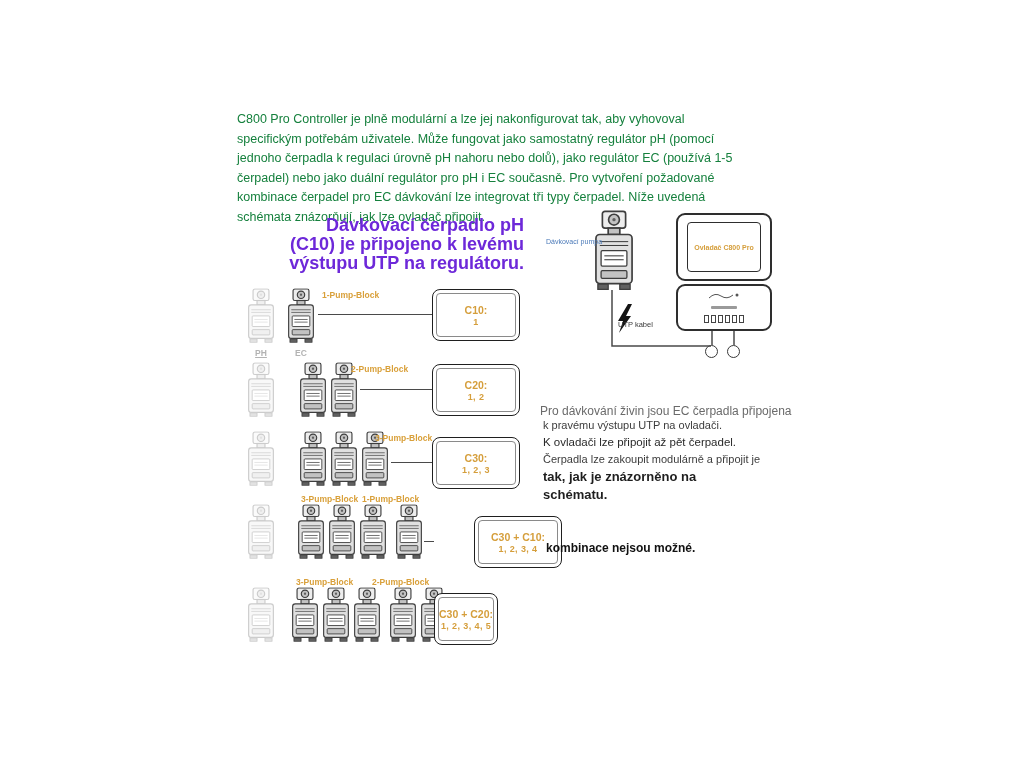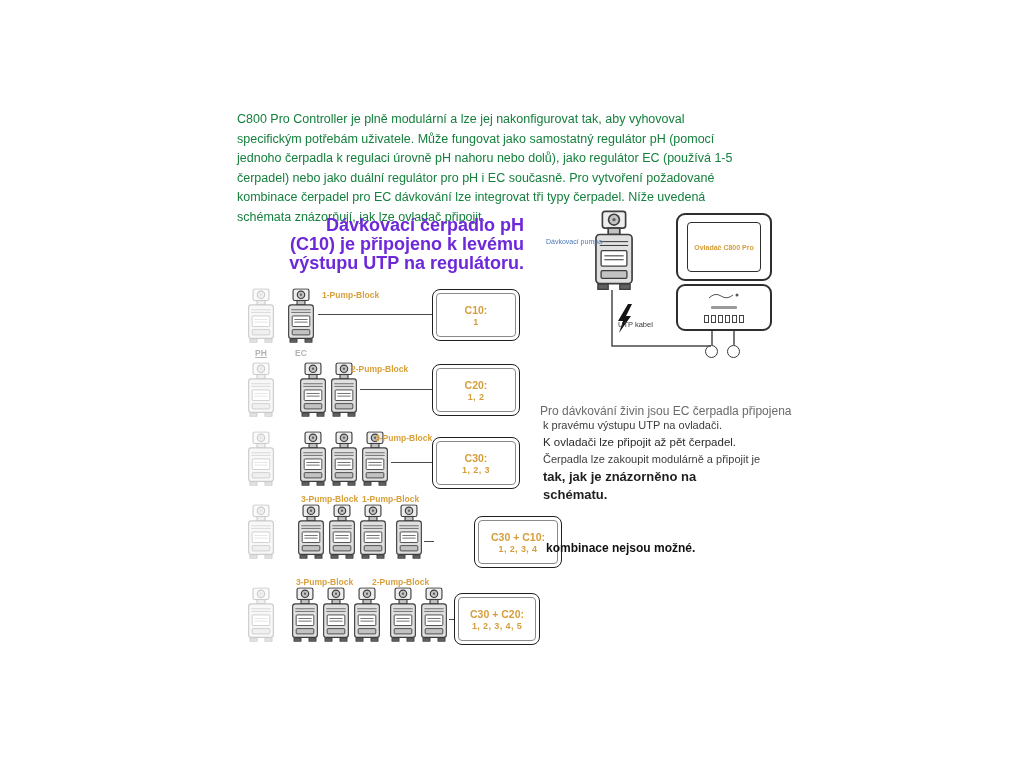--- a/index.html
+++ b/index.html
@@ -248,21 +248,21 @@
   <svg class="pump" style="left:352px; top:587px;" width="30" height="55" viewBox="0 0 34 62">
       <use href="#pump-sym"></use>
     </svg>
   <svg class="pump" style="left:388px; top:587px;" width="30" height="55" viewBox="0 0 34 62">
       <use href="#pump-sym"></use>
     </svg>
   <svg class="pump" style="left:419px; top:587px;" width="30" height="55" viewBox="0 0 34 62">
       <use href="#pump-sym"></use>
     </svg>
   <div class="cline" style="left:449px; top:619px; width:5px;"></div>
-  <div class="display-box" style="left:454px; top:593px; width:86px;">
+  <div class="display-box" style="left:434px; top:593px; width:64px;">
     <div class="display-screen">
       <div class="display-title">C30 + C20:</div>
       <div class="display-channels">1, 2, 3, 4, 5</div>
     </div>
   </div>
 
   <div class="rline rt1">Pro dávkování živin jsou EC čerpadla připojena</div>
   <div class="rline rt2">k pravému výstupu UTP na ovladači.</div>
   <div class="rline rt3">K ovladači lze připojit až pět čerpadel.</div>
   <div class="rline rt4">Čerpadla lze zakoupit modulárně a připojit je</div>

